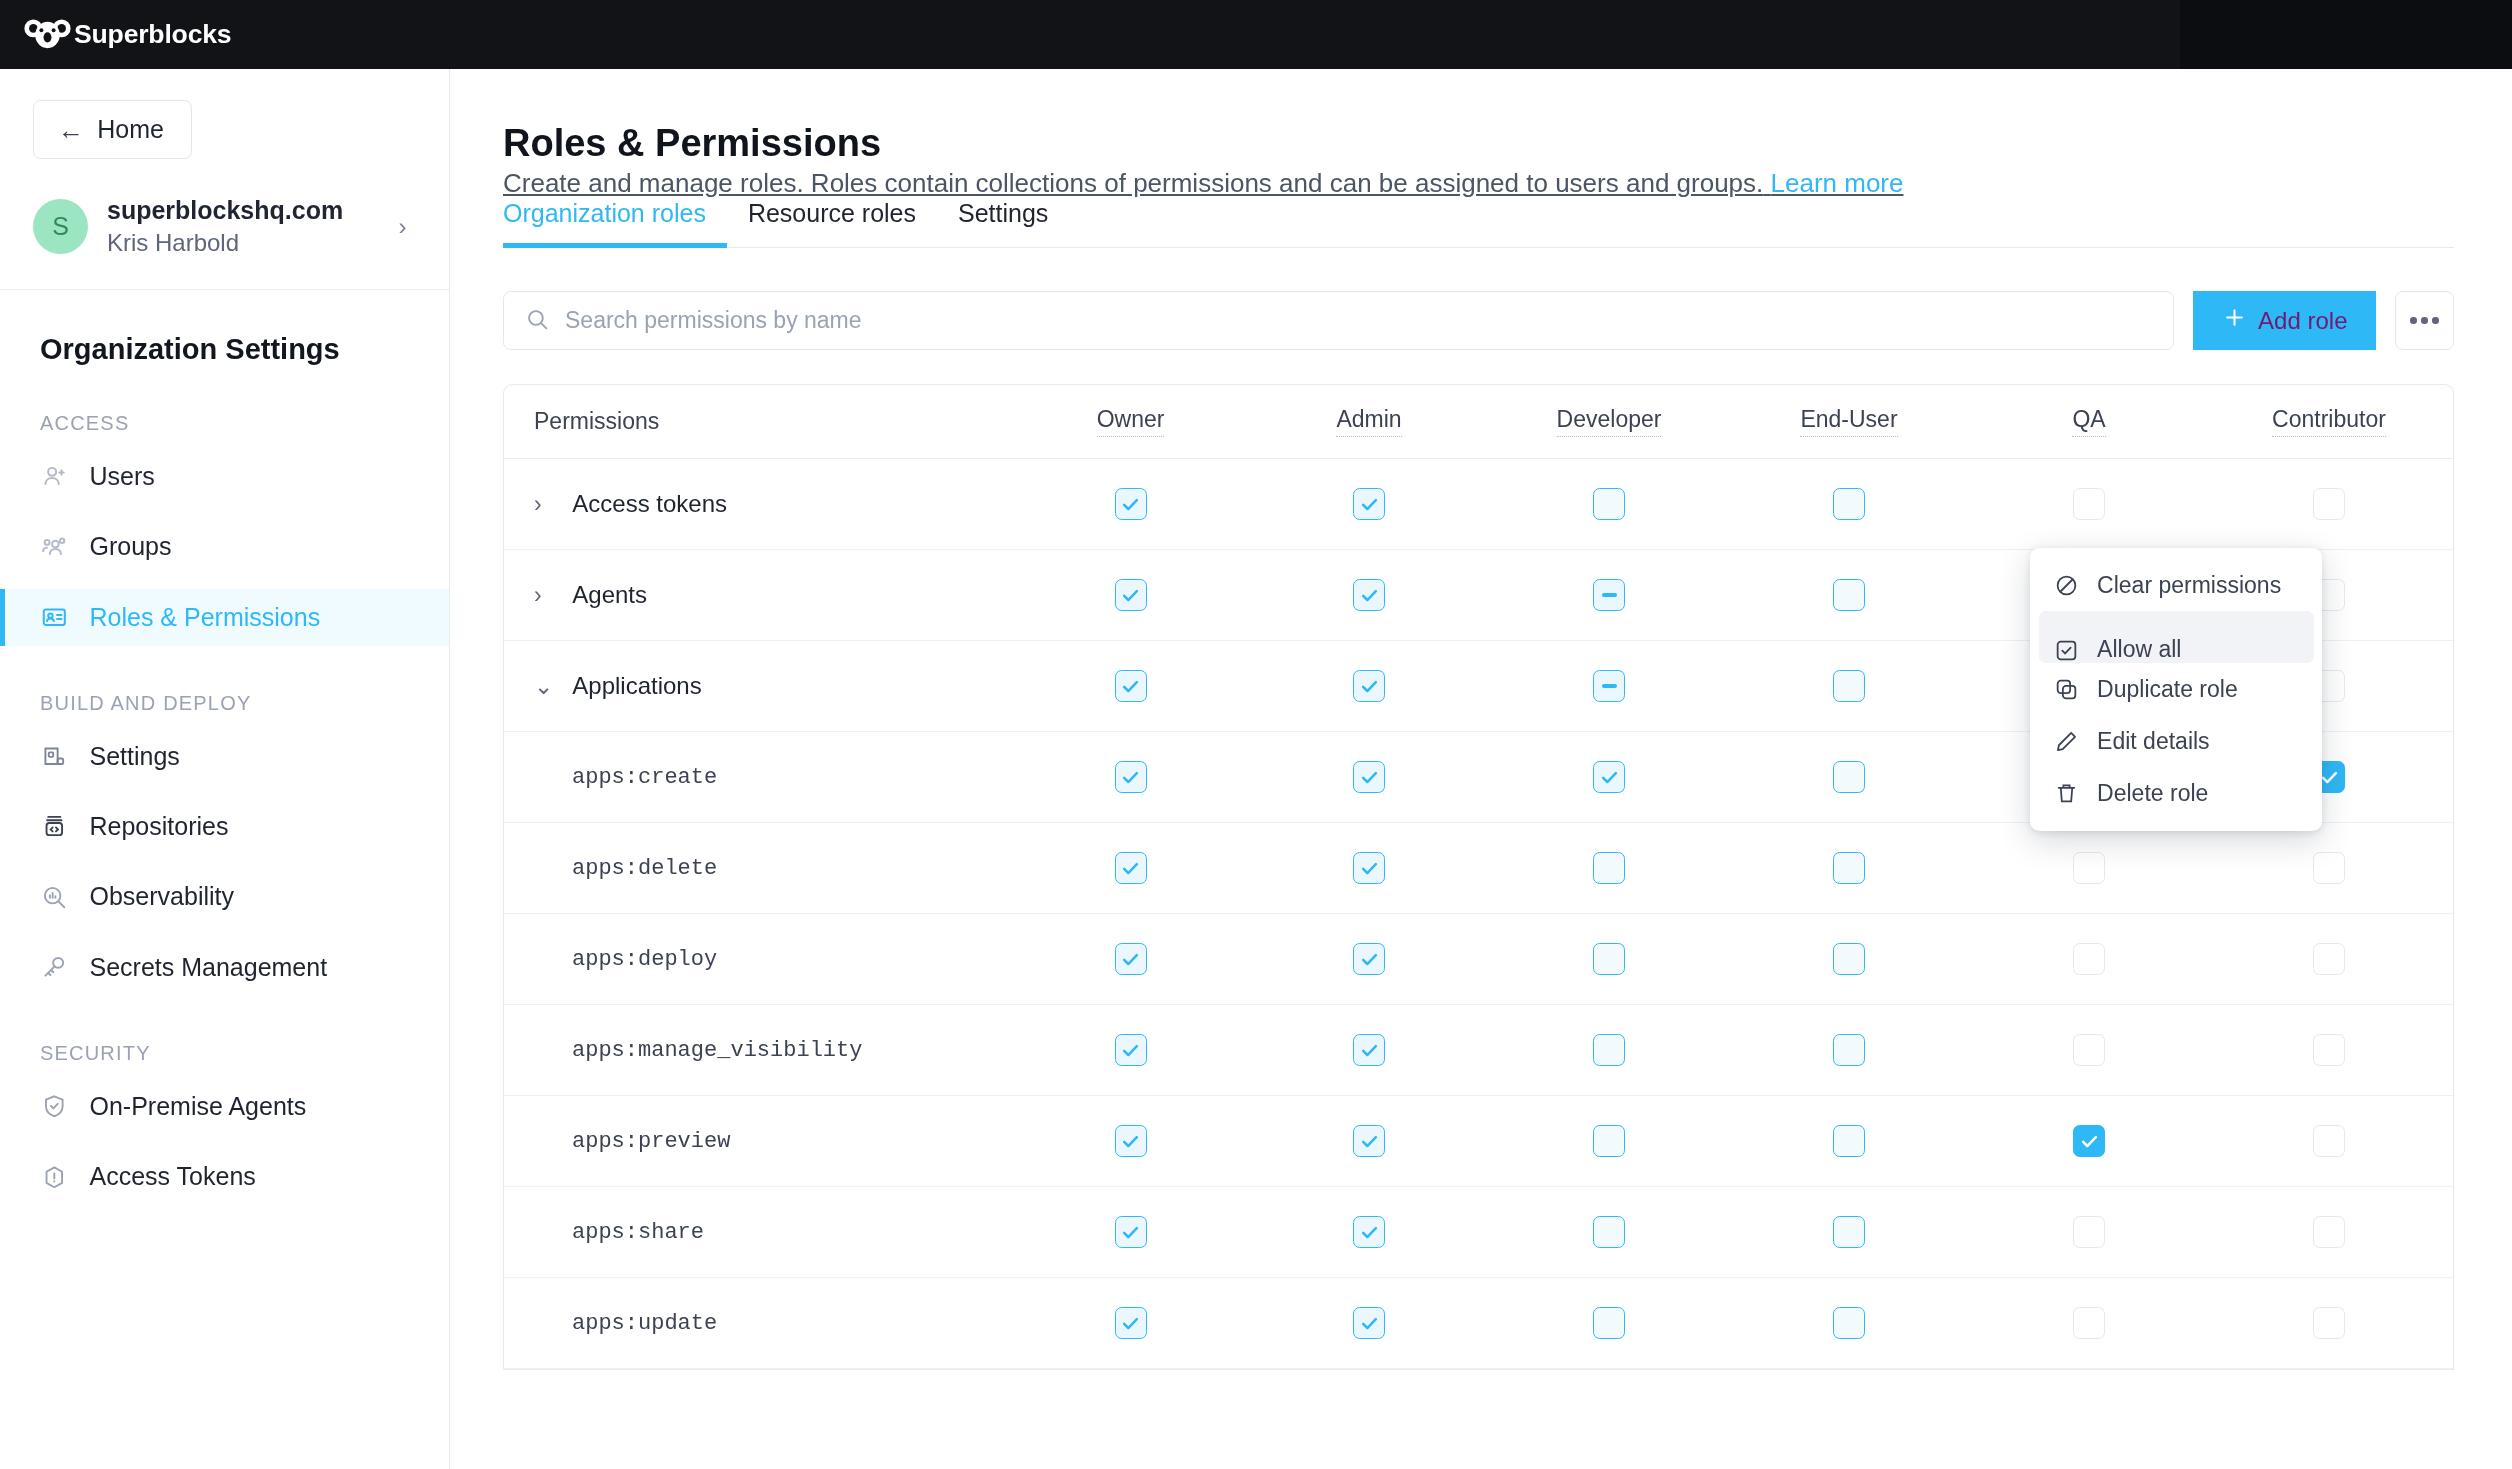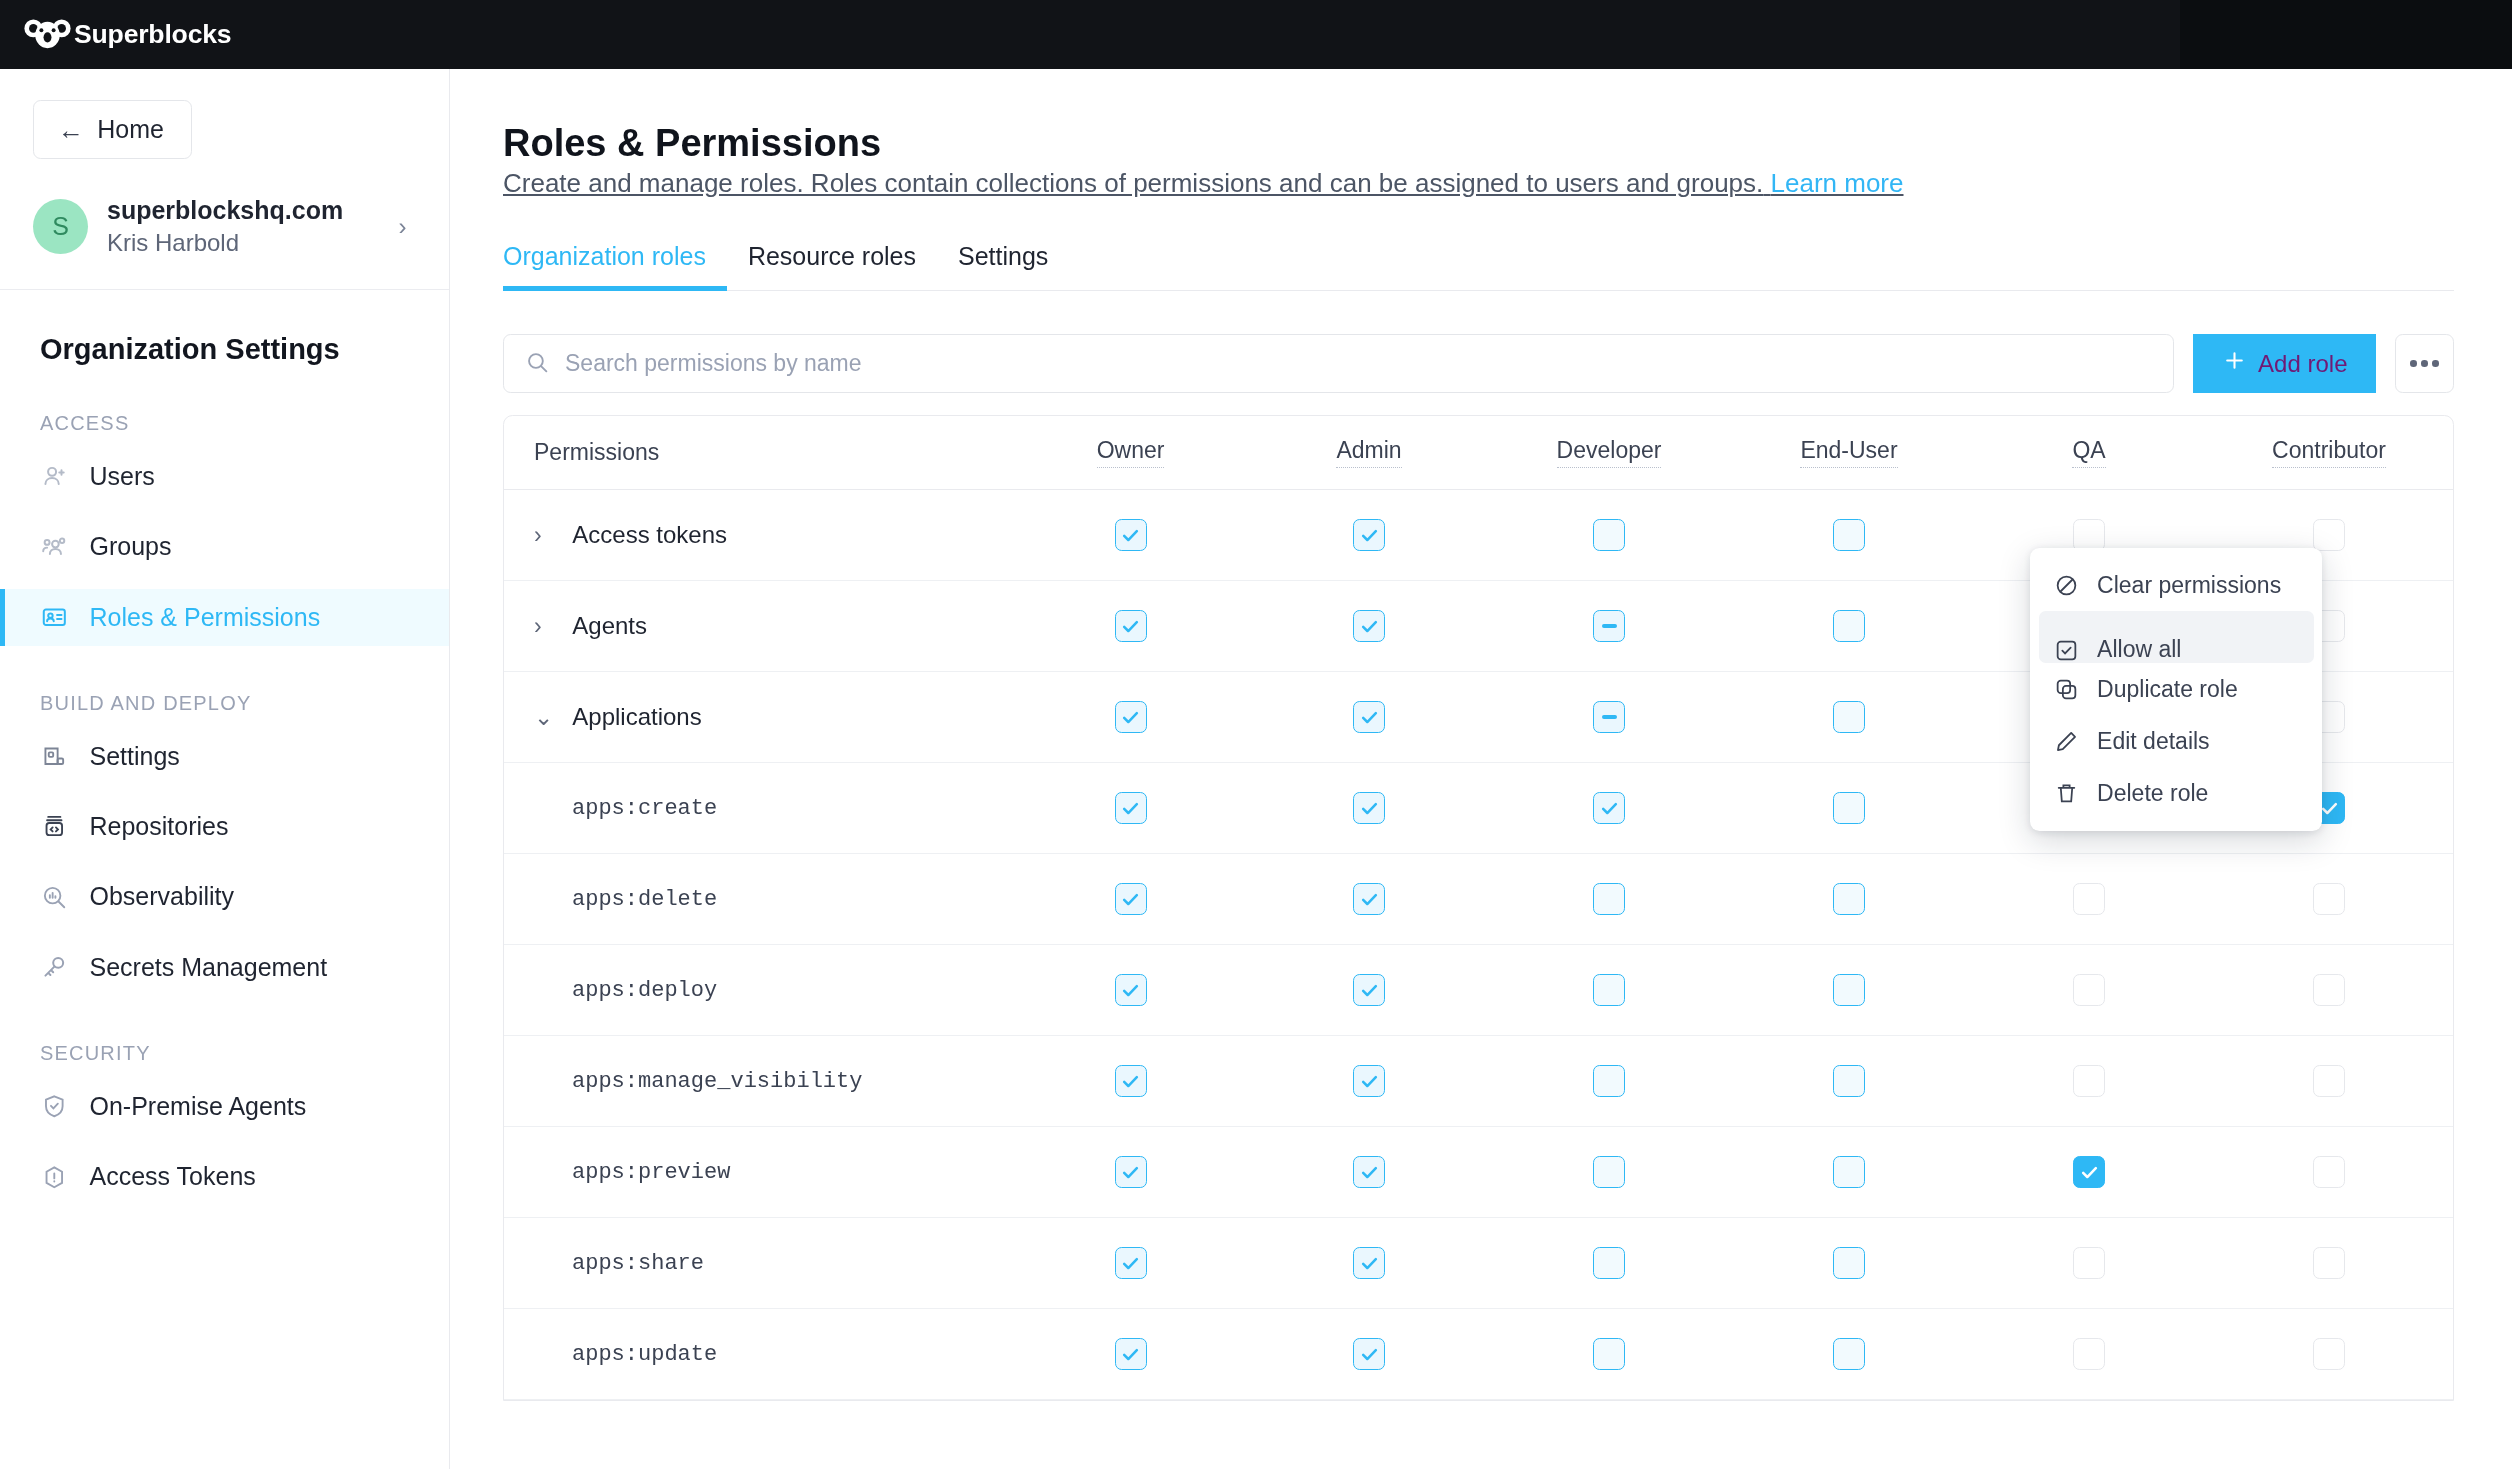--- a/index.html
+++ b/index.html
@@ -103,21 +103,21 @@
     flex: 1; padding: 53px 0 0 53px;
     overflow: hidden; position: relative;
   }
   .page-title { font-size: 38px; font-weight: bold; color: #10141c; }
   .page-desc {
     font-size: 26px; color: #4c5565; margin-top: 3px; text-decoration: underline;
   }
   .page-desc a { color: #32b6f5; text-decoration: none; }
 
   .tabs {
-    display: flex; gap: 0; margin-top: 43px;
+    display: flex; gap: 0; 
     border-bottom: 0.9px solid #e9eaee; width: 1951px;
   }
   .tab {
     font-size: 25px; color: #1f2430; padding: 0 21px 19px 21px;
     cursor: pointer; position: relative;
   }
   .tab:first-child { padding-left: 0; }
   .tab.active { color: #2eb8f5; }
   .tab.active::after {
     content: ""; position: absolute; left: 0; bottom: -0.9px;
@@ -153,21 +153,21 @@
     border-radius: 7.6px; background: #fff; cursor: pointer;
     display: flex; align-items: center; justify-content: center;
     gap: 4.7px;
   }
   .kebab-btn span {
     width: 6.6px; height: 6.6px; border-radius: 50%; background: #5e6678;
   }
 
   
   .table-card {
-    margin-top: 22px; width: 1951px;
+    margin-top: 34px; width: 1951px;
     border: 0.9px solid #e9eaee; border-radius: 9.5px 9.5px 0 0;
     background: #fff; overflow: hidden;
   }
   .trow {
     display: flex; align-items: center;
     height: 91px; border-bottom: 0.9px solid #eef0f3;
   }
   .trow.header { height: 74px; border-bottom: 0.9px solid #e9eaee; }
   .c-perm { width: 508px; flex: 0 0 508px; padding-left: 30px;
     display: flex; align-items: center; gap: 13.3px; }

